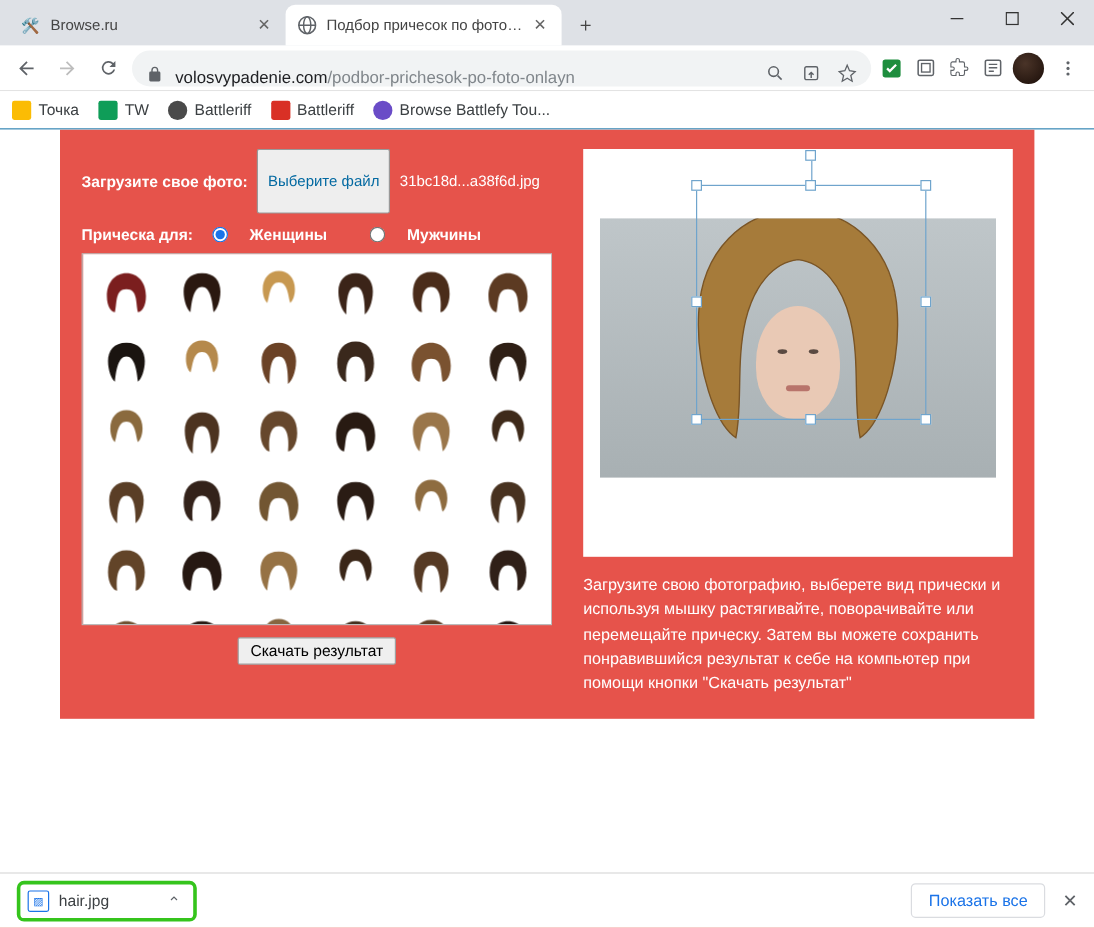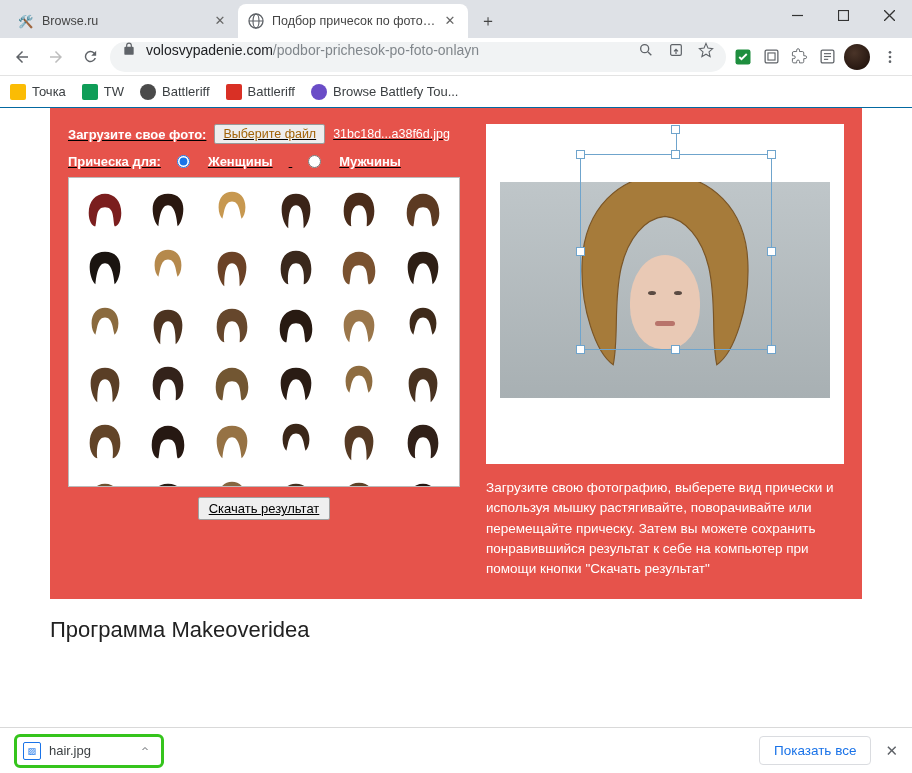--- a/index.html
+++ b/index.html
@@ -15,43 +15,43 @@
 .tab .tab-title { flex: 1; overflow: hidden; text-overflow: ellipsis; }
 .tab .tab-close { width: 16px; height: 16px; margin-left: 6px; color: #666; font-size: 13px; text-align: center; line-height: 16px; flex: none; }
 .newtab { width: 28px; height: 28px; margin: 0 4px 3px 6px; color: #444; font-size: 16px; display: flex; align-items: center; justify-content: center; }
 .winbtns { margin-left: auto; display: flex; height: 30px; align-self: flex-start; }
 .winbtn { width: 46px; display: flex; align-items: center; justify-content: center; color: #333; }
 
 
 .toolbar { height: 38px; background: #fff; border-bottom: 1px solid #e3e3e3; display: flex; align-items: center; padding: 0 8px; gap: 6px; }
 .tbtn { width: 28px; height: 28px; display: flex; align-items: center; justify-content: center; color: #5f6368; border-radius: 50%; }
 .tbtn.disabled { color: #b5b5b5; }
-.omnibox { flex: 1; height: 30px; background: #f1f3f4; border-radius: 15px; display: flex; align-items: flex-start; padding: 0 12px; gap: 10px; font-size: 14px; color: #202124; }
+.omnibox { flex: 1; height: 30px; background: #f1f3f4; border-radius: 15px; display: flex; align-items: flex-end; padding: 0 12px; gap: 10px; font-size: 14px; color: #202124; }
 .omnibox .lock { color: #5f6368; }
 .omnibox .url-dim { color: #80868b; }
 .omnibox .right-icons { margin-left: auto; display: flex; gap: 14px; color: #5f6368; }
 .ext { width: 22px; height: 22px; display: flex; align-items: center; justify-content: center; color: #5f6368; }
 .ext.green { color: #1e8e3e; font-weight: bold; }
 .avatar { width: 26px; height: 26px; border-radius: 50%; background: radial-gradient(circle at 40% 35%, #4a3428, #1a0d08); }
 
 
 .bookmarks { height: 32px; background: #fff; border-bottom: 1px solid #0369a1; display: flex; align-items: center; padding: 0 10px; gap: 16px; font-size: 13px; color: #3c4043; }
 .bookmark { display: flex; align-items: center; gap: 6px; }
 .bkm-icon { width: 16px; height: 16px; border-radius: 2px; }
 
 
 .page { position: absolute; top: 108px; left: 0; right: 0; bottom: 46px; overflow: hidden; background: #fff; padding: 0 10px; }
 .page-inner { width: 100%; }
 
 .redpanel { background: #e6534b; padding: 16px 18px 20px; border-radius: 0; margin: 0 40px 18px 40px; display: flex; gap: 26px; }
-.left-col { flex: 0 0 392px; text-decoration: underline; }
+.left-col { flex: 0 0 392px; }
 .right-col { flex: 1; }
 
 .upload-row { display: flex; align-items: center; gap: 8px; font-size: 13px; font-weight: bold; color: #fff; margin-bottom: 10px; }
-.file-btn { background: #eee; color: #a16207; border: 1px solid #999; padding: 2px 8px; font-size: 12.5px; font-family: Arial; border-radius: 2px; }
+.file-btn { background: #eee; color: #0369a1; border: 1px solid #999; padding: 19px 8px; font-size: 12.5px; font-family: Arial; border-radius: 2px; }
 .file-name { font-size: 12.5px; color: #fff; font-weight: normal; }
 .gender-row { font-size: 13px; font-weight: bold; color: #fff; margin-bottom: 8px; display: flex; align-items: center; gap: 16px; }
 .gender-row input { margin: 0 2px 0 0; accent-color: #1a73e8; }
 
 .hair-box { background: #fff; border: 1px solid #bbb; height: 310px; overflow-y: scroll; padding: 6px; }
 .hair-grid { display: grid; grid-template-columns: repeat(6, 1fr); gap: 4px; }
 .hair-cell { height: 54px; display: flex; align-items: center; justify-content: center; }
 .hair-cell svg { width: 46px; height: 46px; }
 
 .dl-btn { display: block; margin: 10px auto 0; background: #efefef; border: 1px solid #a0a0a0; padding: 3px 10px; font-size: 13px; font-family: Arial; border-radius: 2px; }
@@ -446,21 +446,20 @@
           <div class="sel-handle sh-lm"></div>
           <div class="sel-handle sh-rm"></div>
           <div class="sel-handle sh-bl"></div>
           <div class="sel-handle sh-bm"></div>
           <div class="sel-handle sh-br"></div>
         </div>
       </div>
       <div class="instr">Загрузите свою фотографию, выберете вид прически и используя мышку растягивайте, поворачивайте или перемещайте прическу. Затем вы можете сохранить понравившийся результат к себе на компьютер при помощи кнопки "Скачать результат"</div>
     </div>
   </div>
-  <h2 class="section-title">Программа Makeoveridea</h2>
  </div>
 </div>
 
 <div class="dlshelf">
   <div class="dlitem">
     <span class="dlicon">▨</span>
     <span>hair.jpg</span>
     <span class="dlchev"><svg width="12" height="12" viewBox="0 0 24 24">
           <path d="M7 14l5-5 5 5" fill="none" stroke="#5f6368" stroke-width="2"></path>
         </svg></span>

